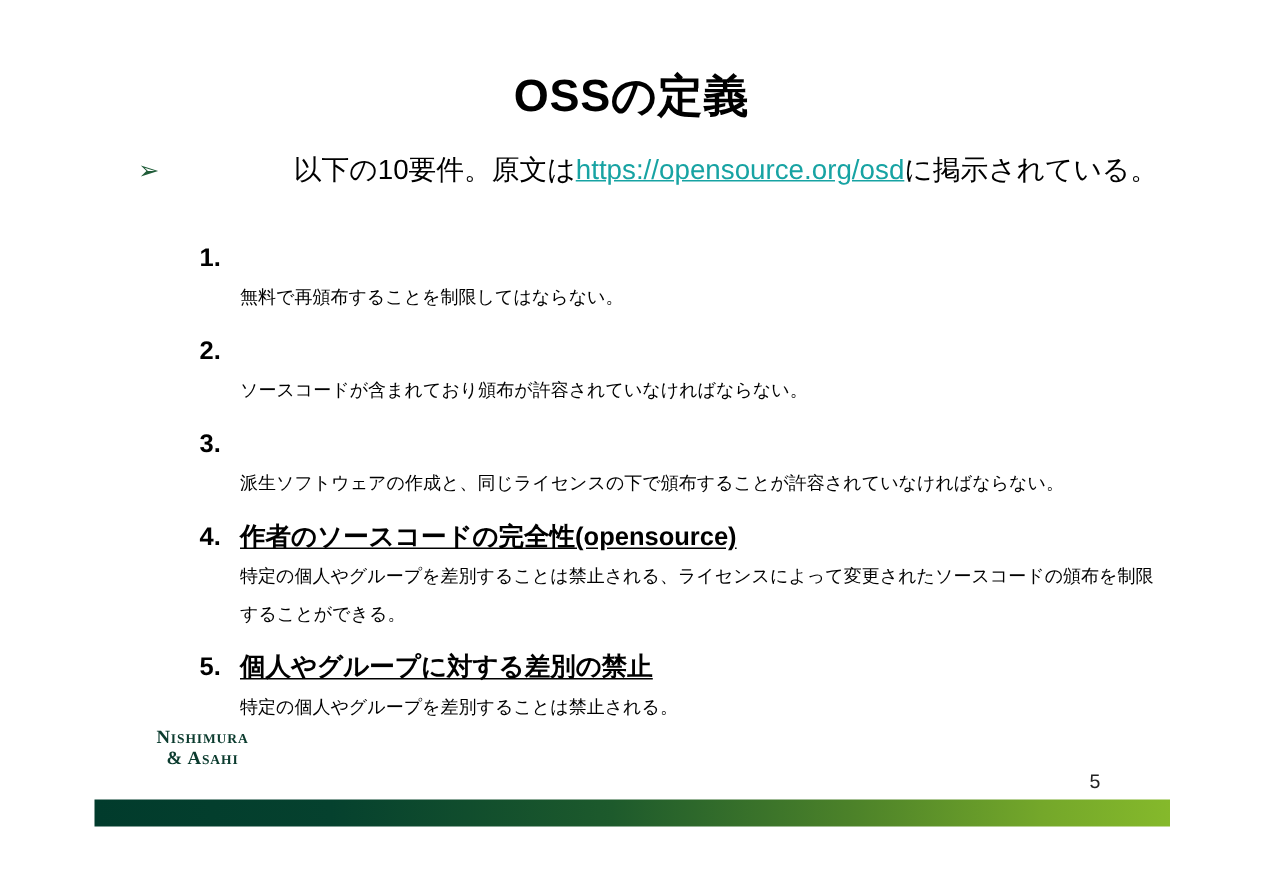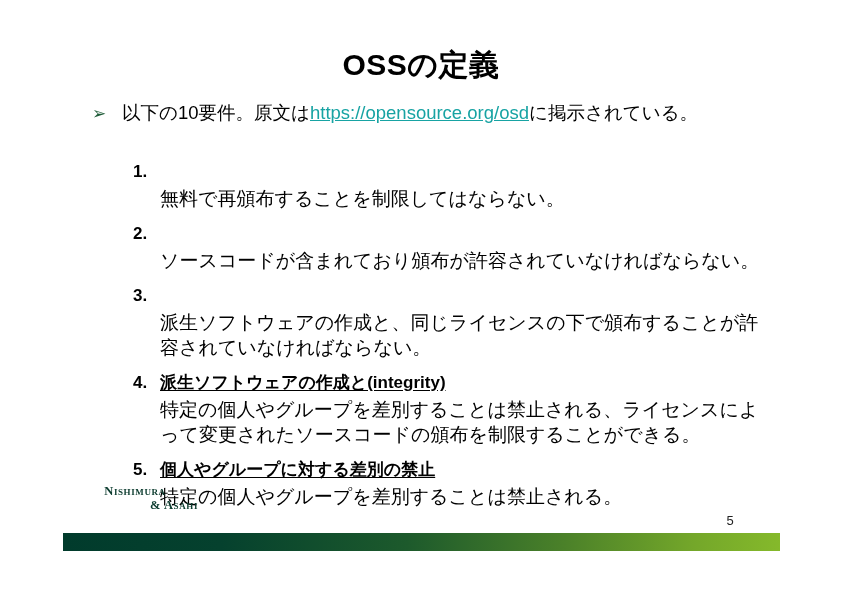--- a/index.html
+++ b/index.html
@@ -50,20 +50,21 @@
     color: #1f5c38;
     font-size: 17px;
     line-height: 25px;
     padding-top: 1px;
   }
   .intro-text {
     flex: 1 1 auto;
     font-size: 18.5px;
     line-height: 26px;
     color: #000000;
+    text-align: right;
   }
   .link {
     color: #17a3a3;
     text-decoration: underline;
     cursor: pointer;
   }
 
   
   .req-list {
     position: absolute;
@@ -89,42 +90,42 @@
   }
   .req-title {
     flex: 0 1 auto;
     text-decoration: underline;
     text-underline-offset: 2px;
     font-weight: bold;
   }
   .req-desc {
     margin-left: 27px;
     margin-top: 2px;
-    font-size: 19px;
+    font-size: 12px;
     line-height: 25px;
     font-weight: normal;
     color: #000000;
   }
 
   
   .logo {
     position: absolute;
     left: 72px;
     top: 484px;
     width: 126px;
     text-align: center;
     color: #0b3b2e;
     font-family: "Liberation Serif", "DejaVu Serif", serif;
     font-weight: bold;
     font-size: 12.5px;
     font-variant: small-caps;
     letter-spacing: 0.6px;
     line-height: 14px;
   }
-  .logo-line2 { display: block; text-align: right; }
+  .logo-line2 { display: block; }
 
   .page-number {
     position: absolute;
     left: 700px;
     top: 513px;
     width: 60px;
     text-align: center;
     font-size: 13px;
     color: #222222;
   }
@@ -169,21 +170,21 @@
     <div class="req-item">
       <div class="req-head">
         <span class="req-num">3.</span>
       </div>
       <div class="req-desc">派生ソフトウェアの作成と、同じライセンスの下で頒布することが許容されていなければならない。</div>
     </div>
 
     <div class="req-item">
       <div class="req-head">
         <span class="req-num">4.</span>
-        <span class="req-title">派生ソフトウェアの作成と(integrity)</span>
+        <span class="req-title">作者のソースコードの完全性(opensource)</span>
       </div>
       <div class="req-desc">特定の個人やグループを差別することは禁止される、ライセンスによって変更されたソースコードの頒布を制限することができる。</div>
     </div>
 
     <div class="req-item">
       <div class="req-head">
         <span class="req-num">5.</span>
         <span class="req-title">個人やグループに対する差別の禁止</span>
       </div>
       <div class="req-desc">特定の個人やグループを差別することは禁止される。</div>

